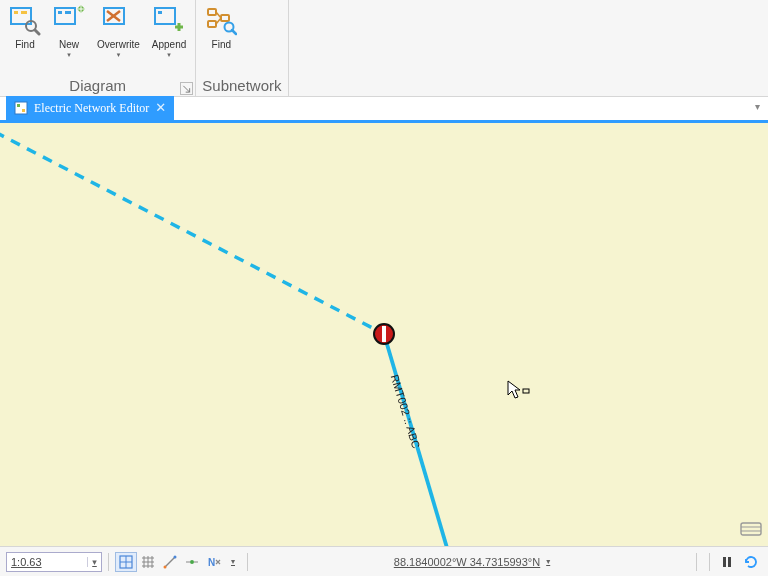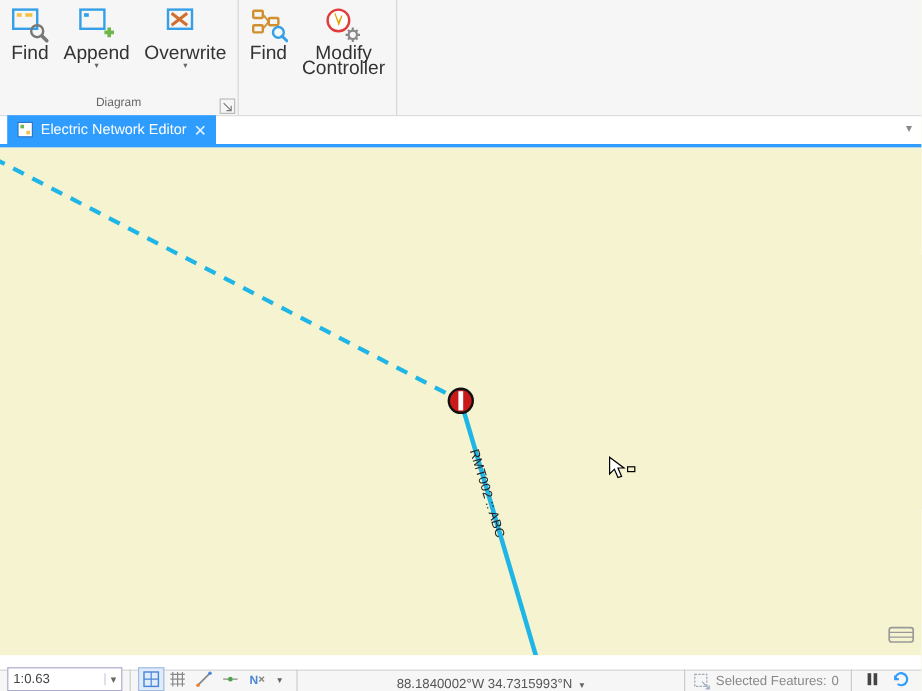--- a/index.html
+++ b/index.html
@@ -2,44 +2,44 @@
 <html><head>
 <meta charset="utf-8">
 <style>
   * { box-sizing: border-box; margin: 0; padding: 0; }
   body { width: 768px; height: 576px; font-family: "Segoe UI", Tahoma, sans-serif; font-size: 11px; color: #333; background: #fff; overflow: hidden; position: relative; }
 
   
   .ribbon { height: 97px; background: #f6f6f6; border-bottom: 1px solid #d6d6d6; display: flex; }
   .ribbon-group { border-right: 1px solid #d6d6d6; padding: 2px 6px 0 6px; display: flex; flex-direction: column; position: relative; }
   .ribbon-group .row { display: flex; align-items: flex-start; gap: 6px; height: 76px; }
-  .ribbon-group .group-label { text-align: center; color: #666; font-size: 10px; height: 18px; line-height: 16px; position: relative; }
+  .ribbon-group .group-label { text-align: center; color: #666; font-size: 15px; height: 18px; line-height: 16px; position: relative; }
   .ribbon-group .corner-btn { position: absolute; right: 2px; bottom: 1px; width: 13px; height: 13px; border: 1px solid #bbb; font-size: 9px; display: flex; align-items: center; justify-content: center; color: #555; background: #f6f6f6; }
 
   .ribbon-btn { display: flex; flex-direction: column; align-items: center; justify-content: flex-start; padding: 2px 2px; min-width: 36px; border: 1px solid transparent; border-radius: 2px; cursor: default; }
   .ribbon-btn .icon-box { width: 32px; height: 32px; display: flex; align-items: center; justify-content: center; }
-  .ribbon-btn .btn-label { font-size: 16px; color: #333; text-align: center; line-height: 13px; margin-top: 1px; white-space: pre; }
+  .ribbon-btn .btn-label { font-size: 10px; color: #333; line-height: 13px; margin-top: 1px; white-space: pre; }
   .ribbon-btn .dd-arrow { font-size: 7px; color: #666; }
 
   
-  .tabstrip { height: 26px; background: #fff; border-bottom: 3px solid #2f9cff; display: flex; align-items: flex-end; position: relative; padding-left: 6px; }
+  .tabstrip { height: 26px; background: #fff; border-bottom: 3px solid #2f9cff; display: flex; align-items: flex-end; position: relative; padding-left: 6px; font-family: Liberation Serif, serif; }
   .tab { height: 24px; background: #2f9cff; color: #fff; display: flex; align-items: center; gap: 6px; padding: 0 8px; font-size: 12px; }
   .tab .tab-icon { width: 14px; height: 14px; display: inline-flex; align-items: center; justify-content: center; }
   .tab .close { font-size: 13px; opacity: 0.85; }
   .tabstrip .strip-caret { position: absolute; right: 8px; top: 4px; color: #888; font-size: 10px; }
 
   
   .map-area { position: relative; width: 768px; height: 423px; background: #f6f4d0; overflow: hidden; }
   .map-area svg { position: absolute; inset: 0; }
   .feature-label { position: absolute; font-size: 11px; color: #222; font-family: Arial, sans-serif; transform-origin: left top; }
   .cursor-fake { position: absolute; pointer-events: none; }
   .basemap-btn { position: absolute; right: 6px; bottom: 8px; width: 22px; height: 20px; }
 
   
-  .statusbar { position: absolute; bottom: 0; left: 0; right: 0; height: 18px; background: #f6f6f6; border-top: 1px solid #d6d6d6; display: flex; align-items: flex-end; font-size: 11px; color: #555; }
+  .statusbar { position: absolute; bottom: 0; left: 0; right: 0; height: 30px; background: #f6f6f6; border-top: 1px solid #d6d6d6; display: flex; align-items: center; font-size: 11px; color: #555; text-decoration: underline; }
   .statusbar .scale-box { display: flex; align-items: center; margin-left: 6px; border: 1px solid #aac; background: #fff; height: 20px; }
   .statusbar .scale-box input { border: none; outline: none; width: 80px; height: 18px; padding: 0 4px; font-size: 11px; color: #444; background: transparent; }
   .statusbar .scale-box .dd { width: 14px; text-align: center; color: #666; font-size: 9px; border-left: 1px solid #ccd; }
   .statusbar .divider { width: 1px; height: 18px; background: #ccc; margin: 0 6px; }
   .statusbar .mini-btn { width: 22px; height: 20px; display: flex; align-items: center; justify-content: center; border: 1px solid transparent; }
   .statusbar .mini-btn.active { background: #e1ecfb; border-color: #9fbce3; }
   .statusbar .coords { flex: 0 0 auto; margin-left: auto; margin-right: auto; color: #555; display: flex; align-items: center; gap: 6px; }
   .statusbar .sel-group { display: flex; align-items: center; gap: 4px; color: #888; margin-right: 4px; }
   .statusbar .right-cluster { display: flex; align-items: center; gap: 2px; margin-right: 6px; }
 
@@ -60,45 +60,59 @@
             <rect x="2" y="3" width="20" height="16" fill="none" stroke="#35a0e8" stroke-width="2"></rect>
             <rect x="5" y="6" width="4" height="3" fill="#f5c242"></rect>
             <rect x="12" y="6" width="6" height="3" fill="#f5c242"></rect>
             <circle cx="22" cy="21" r="5" fill="none" stroke="#777" stroke-width="2"></circle>
             <line x1="26" y1="25" x2="30" y2="29" stroke="#777" stroke-width="3" stroke-linecap="round"></line>
           </svg>
         </span>
         <span class="btn-label">Find</span>
       </div>
 
+      <div class="ribbon-btn">
+        <span class="icon-box">
+          <svg class="icon32" viewBox="0 0 32 32">
+            <rect x="2" y="3" width="20" height="16" fill="none" stroke="#35a0e8" stroke-width="2"></rect>
+            <rect x="5" y="6" width="4" height="3" fill="#35a0e8"></rect>
+            <rect x="12" y="6" width="6" height="3" fill="#35a0e8"></rect>
+            <path d="M24 4 L28 0 L32 4 L28 8 Z" fill="#6fb64a"></path>
+            <line x1="28" y1="0" x2="28" y2="8" stroke="#fff" stroke-width="1"></line>
+            <line x1="24" y1="4" x2="32" y2="4" stroke="#fff" stroke-width="1"></line>
+          </svg>
+        </span>
+        <span class="btn-label">New</span>
+        <span class="dd-arrow">▾</span>
+      </div>
+
+      <div class="ribbon-btn">
+        <span class="icon-box">
+          <svg class="icon32" viewBox="0 0 32 32">
+            <rect x="2" y="3" width="20" height="16" fill="none" stroke="#35a0e8" stroke-width="2"></rect>
+            <line x1="5" y1="6" x2="18" y2="16" stroke="#d07030" stroke-width="2.5"></line>
+            <line x1="18" y1="6" x2="5" y2="16" stroke="#d07030" stroke-width="2.5"></line>
+          </svg>
+        </span>
+        <span class="btn-label">Overwrite</span>
+        <span class="dd-arrow">▾</span>
+      </div>
 
       <div class="ribbon-btn">
         <span class="icon-box">
           <svg class="icon32" viewBox="0 0 32 32">
             <rect x="2" y="3" width="20" height="16" fill="none" stroke="#35a0e8" stroke-width="2"></rect>
             <rect x="5" y="6" width="4" height="3" fill="#35a0e8"></rect>
             <g transform="translate(22,18)">
               <line x1="4" y1="0" x2="4" y2="8" stroke="#6fb64a" stroke-width="3"></line>
               <line x1="0" y1="4" x2="8" y2="4" stroke="#6fb64a" stroke-width="3"></line>
             </g>
           </svg>
         </span>
         <span class="btn-label">Append</span>
-        <span class="dd-arrow">▾</span>
-      </div>
-
-      <div class="ribbon-btn">
-        <span class="icon-box">
-          <svg class="icon32" viewBox="0 0 32 32">
-            <rect x="2" y="3" width="20" height="16" fill="none" stroke="#35a0e8" stroke-width="2"></rect>
-            <line x1="5" y1="6" x2="18" y2="16" stroke="#d07030" stroke-width="2.5"></line>
-            <line x1="18" y1="6" x2="5" y2="16" stroke="#d07030" stroke-width="2.5"></line>
-          </svg>
-        </span>
-        <span class="btn-label">Overwrite</span>
         <span class="dd-arrow">▾</span>
       </div>
     </div>
     <div class="group-label">Diagram</div>
     <div class="corner-btn">
       <svg class="icon14" viewBox="0 0 14 14">
           <path d="M3 3 L11 11 M11 6 L11 11 L6 11" stroke="#777" stroke-width="1.2" fill="none"></path>
         </svg>
     </div>
   </div>
@@ -114,44 +128,22 @@
             <line x1="11" y1="7" x2="16" y2="13" stroke="#d28f2f" stroke-width="1.5"></line>
             <line x1="11" y1="19" x2="16" y2="13" stroke="#d28f2f" stroke-width="1.5"></line>
             <circle cx="24" cy="22" r="4.5" fill="none" stroke="#35a0e8" stroke-width="2"></circle>
             <line x1="27" y1="25" x2="31" y2="29" stroke="#35a0e8" stroke-width="2.5" stroke-linecap="round"></line>
           </svg>
         </span>
         <span class="btn-label">Find</span>
       </div>
 
 
-      <div class="ribbon-btn">
-        <span class="icon-box">
-          <svg class="icon32" viewBox="0 0 32 32">
-            <circle cx="12" cy="12" r="9" fill="#fff" stroke="#e23b3b" stroke-width="2"></circle>
-            <path d="M9 6 L12 14 L15 8 L12 16" fill="#f5c242" stroke="#e2a400" stroke-width="1"></path>
-            <g transform="translate(18,18)">
-              <circle cx="6" cy="6" r="3.5" fill="none" stroke="#888" stroke-width="1.8"></circle>
-              <g stroke="#888" stroke-width="1.8">
-                <line x1="6" y1="0" x2="6" y2="2"></line>
-                  <line x1="6" y1="10" x2="6" y2="12"></line>
-                <line x1="0" y1="6" x2="2" y2="6"></line>
-                  <line x1="10" y1="6" x2="12" y2="6"></line>
-                <line x1="2" y1="2" x2="3.5" y2="3.5"></line>
-                  <line x1="10" y1="2" x2="8.5" y2="3.5"></line>
-                <line x1="2" y1="10" x2="3.5" y2="8.5"></line>
-                  <line x1="10" y1="10" x2="8.5" y2="8.5"></line>
-              </g>
-            </g>
-          </svg>
-        </span>
-        <span class="btn-label">Modify
-Controller</span>
-      </div>
-    </div>
+    </div>
+    <div class="group-label">Subnetwork</div>
   </div>
 
 </div>
 
 <div class="tabstrip">
   <div class="tab">
     <span class="tab-icon">
       <svg class="icon14" viewBox="0 0 14 14">
           <rect x="1" y="1" width="12" height="12" fill="#fff" stroke="#2f78c8" stroke-width="1"></rect>
           <rect x="3" y="3" width="3" height="3" fill="#6fb64a"></rect>
@@ -247,28 +239,20 @@
 
   <div class="divider"></div>
 
   <div class="coords">
     <span>88.1840002°W 34.7315993°N</span>
     <span style="font-size:8px;color:#666;">▾</span>
   </div>
 
   <div class="divider"></div>
 
-  <div class="sel-group">
-    <svg class="icon16" viewBox="0 0 16 16">
-        <rect x="2" y="2" width="10" height="10" fill="none" stroke="#9ab" stroke-dasharray="2 1"></rect>
-        <path d="M8 8 L14 14 M11 14 L14 14 L14 11" stroke="#9ab" stroke-width="1" fill="none"></path>
-      </svg>
-    <span>Selected Features:</span>
-    <span>0</span>
-  </div>
 
   <div class="divider"></div>
 
   <div class="right-cluster">
     <div class="mini-btn">
       <svg class="icon16" viewBox="0 0 16 16">
           <rect x="4" y="3" width="3" height="10" fill="#444"></rect>
           <rect x="9" y="3" width="3" height="10" fill="#444"></rect>
         </svg>
     </div>

